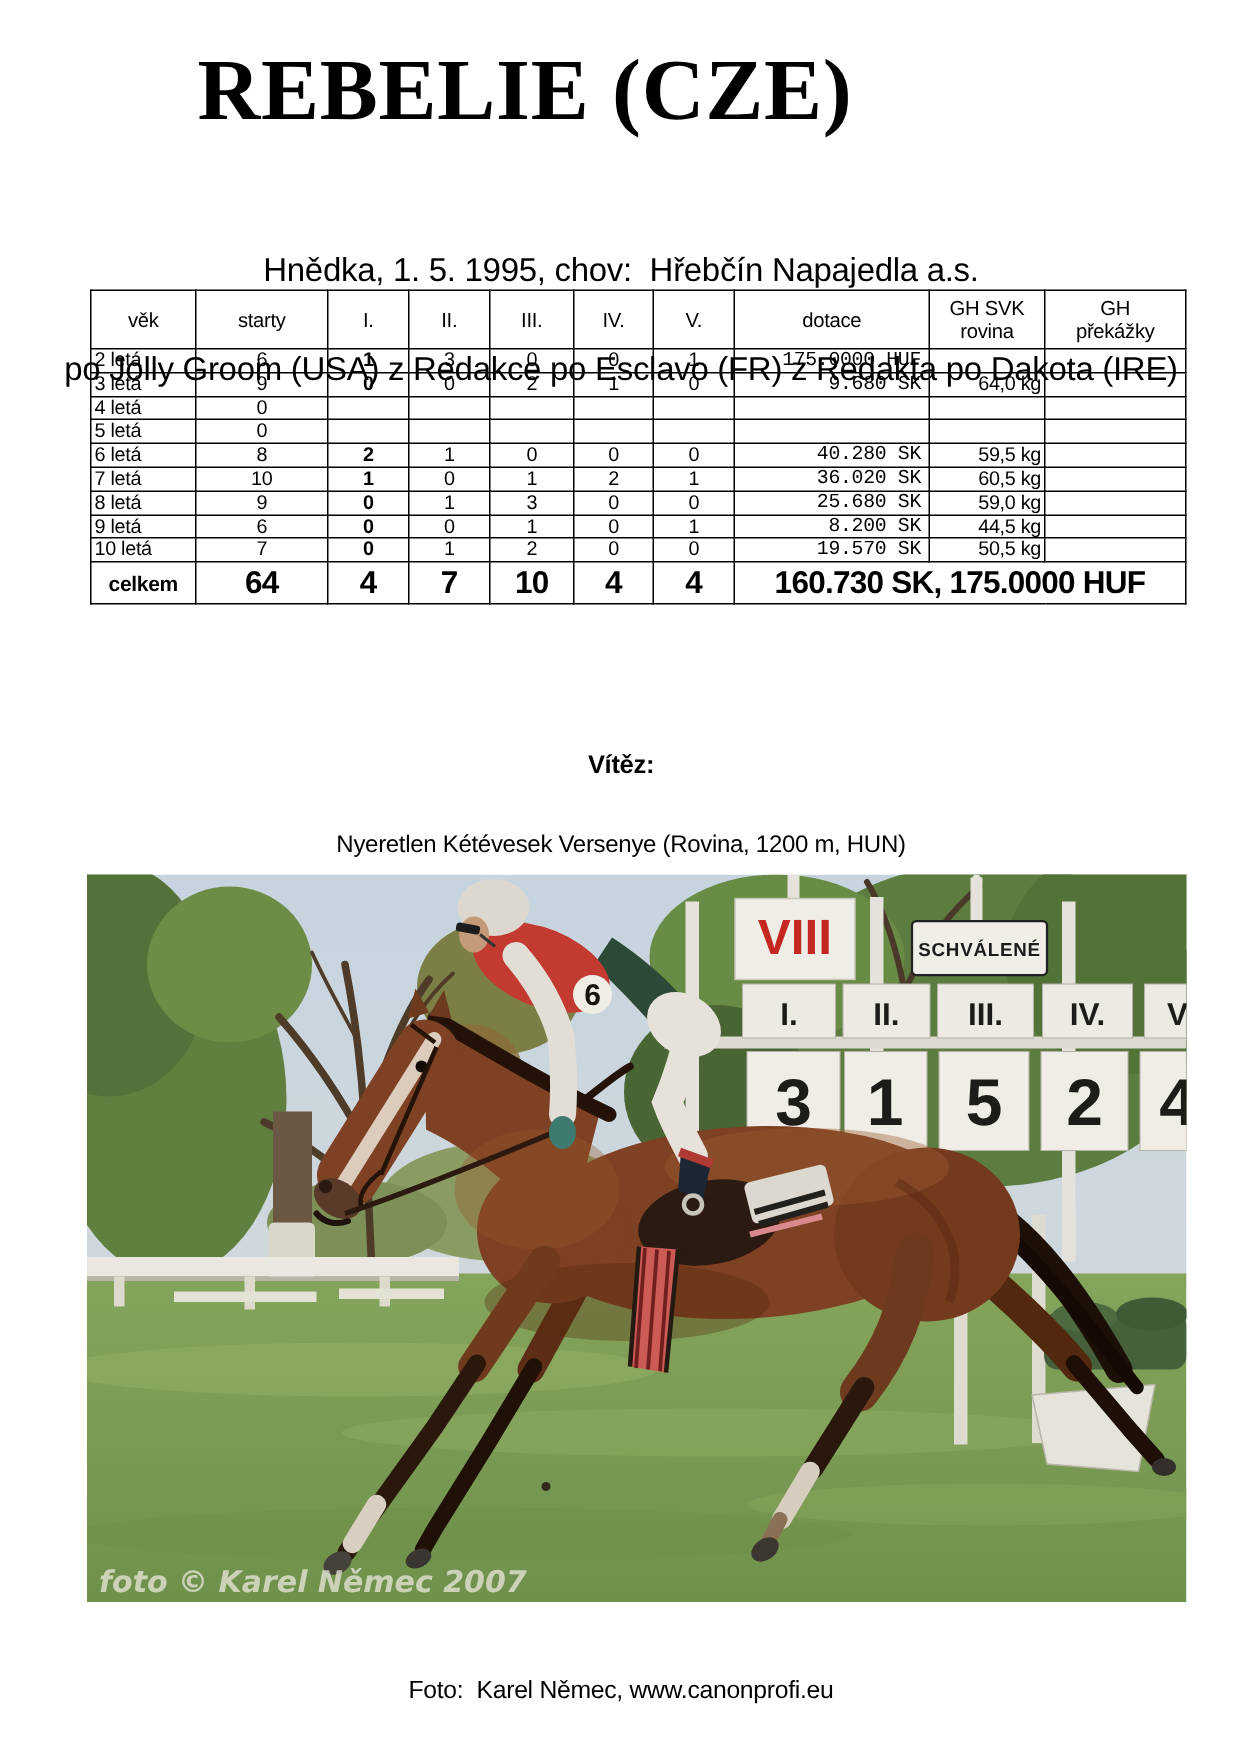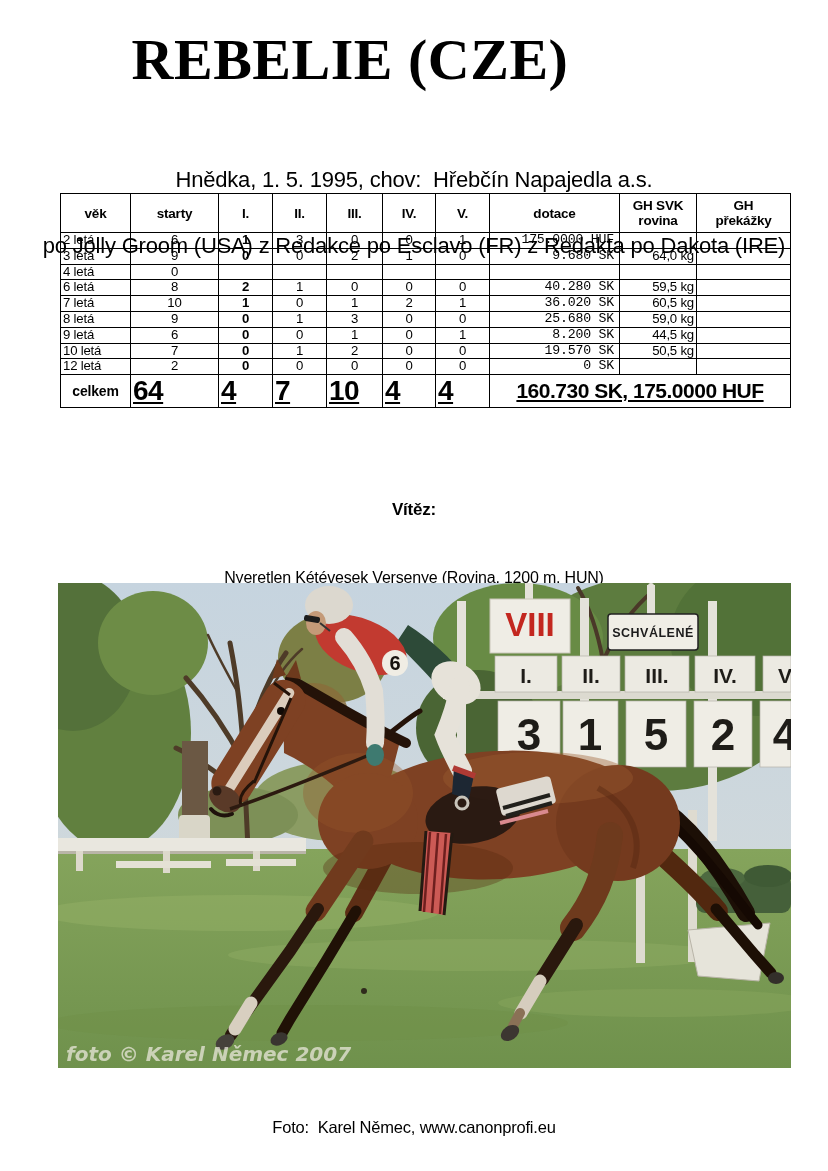--- a/index.html
+++ b/index.html
@@ -6,35 +6,35 @@
   .page{position:relative;width:828px;height:1171px;background:#fff;overflow:hidden;
         font-family:"Liberation Sans","DejaVu Sans",sans-serif;color:#000;}
   .title{position:absolute;top:26px;left:0;width:700px;text-align:center;
          font-family:"Liberation Serif","DejaVu Serif",serif;font-weight:bold;
          font-size:58px;letter-spacing:0.5px;}
   .subtitle{position:absolute;top:125px;left:0;width:828px;text-align:center;
             font-size:22px;line-height:22px;white-space:pre-wrap;letter-spacing:-0.2px;}
   table.record{position:absolute;left:60px;top:193px;width:730px;border-collapse:collapse;
                table-layout:fixed;font-size:13.2px;letter-spacing:-0.2px;}
   table.record th,table.record td{border:1.5px solid #000;padding:0 2px;overflow:hidden;}
-  table.record th{font-weight:bold;text-align:center;white-space:pre-line;height:38px;
+  table.record th{font-weight:normal;text-align:center;white-space:pre-line;height:38px;
                   font-size:13.5px;line-height:15px;vertical-align:middle;}
   table.record tbody td{height:14.8px;line-height:14.8px;}
   .c-vek{text-align:left;padding-right:7px !important;}
   .c-num{text-align:center;}
   .c-first{text-align:center;font-weight:bold;}
   .c-dot{text-align:right;padding-right:5px !important;font-family:Liberation Mono, monospace;}
   .c-kg{text-align:right;}
   tr.total td{height:27px;vertical-align:middle;}
   td.tlabel{font-weight:bold;font-size:14px;text-align:center;}
-  td.tval{font-weight:bold;font-size:28px;letter-spacing:-0.5px;text-decoration:underline;}
-  td.tdot{font-weight:bold;font-size:21px;text-align:center;letter-spacing:-0.5px;text-decoration:underline;}
+  td.tval{font-weight:bold;font-size:21px;text-align:center;letter-spacing:-0.5px;}
+  td.tdot{font-weight:bold;font-size:21px;text-align:center;letter-spacing:-0.5px;}
   .winners{position:absolute;top:466px;left:0;width:828px;text-align:center;
            font-size:16px;line-height:17.3px;white-space:pre-wrap;letter-spacing:-0.2px;}
-  .winners .head{font-weight:bold;font-size:17px;margin-bottom:17px;}
+  .winners .head{font-weight:bold;font-size:17px;margin-bottom:3px;}
   .photo{position:absolute;left:58px;top:583px;width:594px;height:485px;}
   .footer{position:absolute;top:1081px;left:0;width:828px;text-align:center;
           font-size:16.5px;line-height:18.5px;white-space:pre-wrap;letter-spacing:-0.2px;}
 </style>
 </head>
 <body>
 
 <div class="page">
 
   <div class="title">REBELIE (CZE)</div>
@@ -104,20 +104,32 @@
           <td class="c-first"></td>
           <td class="c-num"></td>
           <td class="c-num"></td>
           <td class="c-num"></td>
           <td class="c-num"></td>
           <td class="c-dot"></td>
           <td class="c-kg"></td>
           <td class="c-kg"></td>
         </tr>
         <tr>
+          <td class="c-vek">5 letá</td>
+          <td class="c-num">0</td>
+          <td class="c-first"></td>
+          <td class="c-num"></td>
+          <td class="c-num"></td>
+          <td class="c-num"></td>
+          <td class="c-num"></td>
+          <td class="c-dot"></td>
+          <td class="c-kg"></td>
+          <td class="c-kg"></td>
+        </tr>
+        <tr>
           <td class="c-vek">6 letá</td>
           <td class="c-num">8</td>
           <td class="c-first">2</td>
           <td class="c-num">1</td>
           <td class="c-num">0</td>
           <td class="c-num">0</td>
           <td class="c-num">0</td>
           <td class="c-dot">40.280 SK</td>
           <td class="c-kg">59,5 kg</td>
           <td class="c-kg"></td>
@@ -161,32 +173,20 @@
         <tr>
           <td class="c-vek">10 letá</td>
           <td class="c-num">7</td>
           <td class="c-first">0</td>
           <td class="c-num">1</td>
           <td class="c-num">2</td>
           <td class="c-num">0</td>
           <td class="c-num">0</td>
           <td class="c-dot">19.570 SK</td>
           <td class="c-kg">50,5 kg</td>
-          <td class="c-kg"></td>
-        </tr>
-        <tr>
-          <td class="c-vek">12 letá</td>
-          <td class="c-num">2</td>
-          <td class="c-first">0</td>
-          <td class="c-num">0</td>
-          <td class="c-num">0</td>
-          <td class="c-num">0</td>
-          <td class="c-num">0</td>
-          <td class="c-dot">0 SK</td>
-          <td class="c-kg"></td>
           <td class="c-kg"></td>
         </tr>
       </tbody>
     <tfoot>
       <tr class="total">
         <td class="tlabel">celkem</td>
         <td class="tval">64</td>
         <td class="tval">4</td>
         <td class="tval">7</td>
         <td class="tval">10</td>

